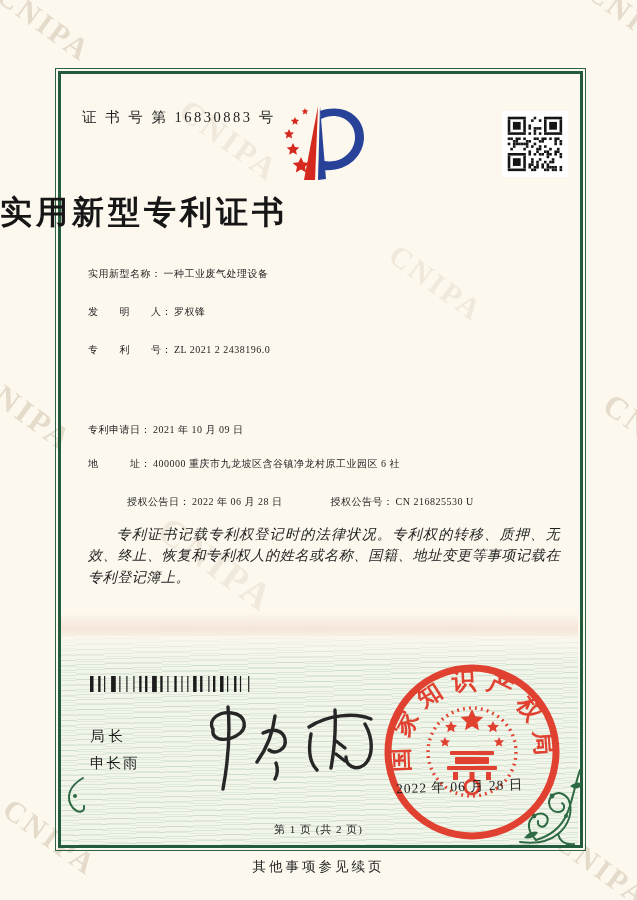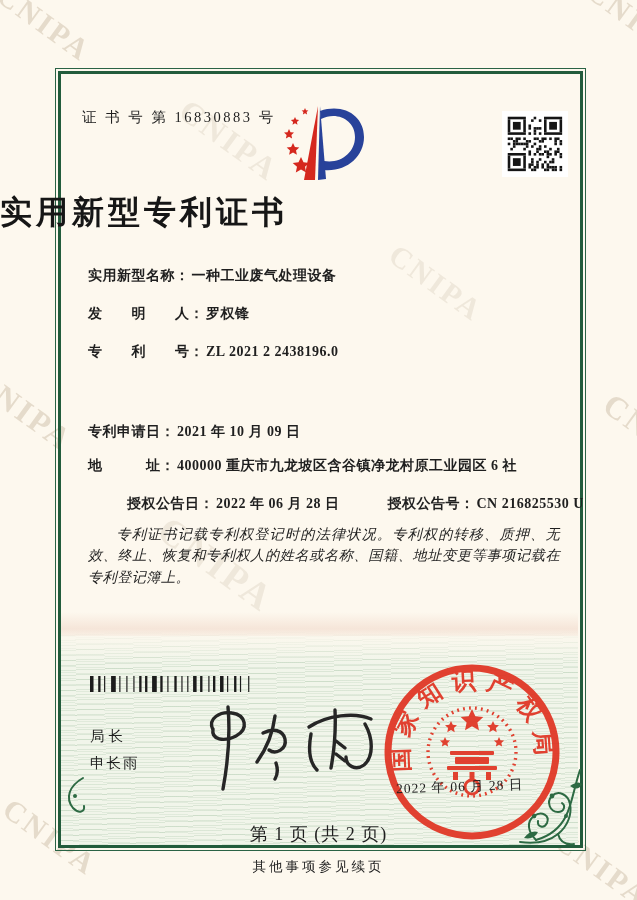--- a/index.html
+++ b/index.html
@@ -62,23 +62,22 @@
   .qr{position:absolute;left:502px;top:111px;width:66px;height:66px;background:#ffffff;padding:3px;box-sizing:border-box;}
   .title{
     position:absolute;left:0;top:191px;width:100%;
     text-align:left;
     font-size:32px;font-weight:700;letter-spacing:4px;
     color:#161616;
   }
   
   .field{
     position:absolute;left:88px;
-    font-size:14px;letter-spacing:0.5px;
+    font-size:10px;letter-spacing:0.5px;
     white-space:nowrap;
-    font-weight:bold;
   }
   .field .lab{letter-spacing:0.5px;}
   .field .val{margin-left:2px;}
   .grant-no{margin-left:48px;}
   
   .body-text{
     position:absolute;left:88px;top:524px;width:472px;
     font-size:14.2px;line-height:21.4px;
     font-style:italic;
     text-align:justify;
@@ -94,21 +93,21 @@
   .seal-date{
     position:absolute;left:396px;top:778px;
     font-size:13.5px;letter-spacing:1px;color:#1b1b1b;
     transform:rotate(-2deg);
     white-space:nowrap;
   }
   .ornament-br{position:absolute;left:514px;top:766px;}
   .ornament-bl{position:absolute;left:61px;top:776px;}
   .page-num{
     position:absolute;left:0;top:822px;width:637px;text-align:center;
-    font-size:18px;letter-spacing:1px;
+    font-size:11px;letter-spacing:1px;
   }
   .cont-note{
     position:absolute;left:0;top:858px;width:637px;text-align:center;
     font-size:13.5px;letter-spacing:3px;
   }
 </style>
 </head>
 <body>
 
 <div class="page">

